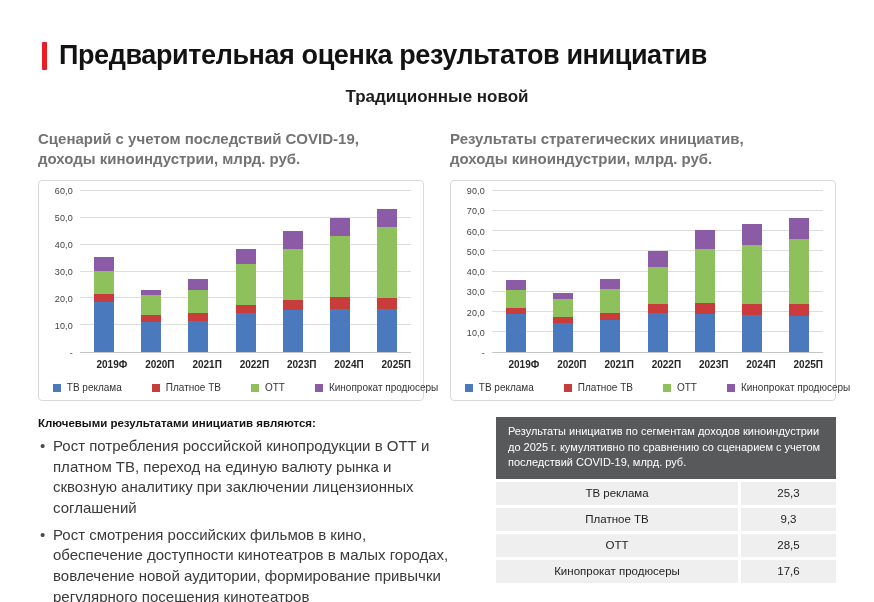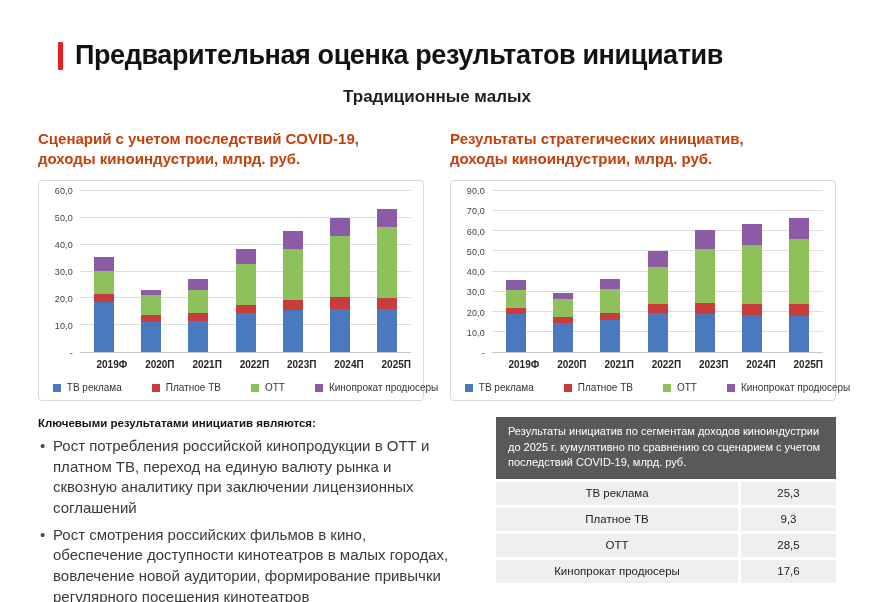--- a/index.html
+++ b/index.html
@@ -6,30 +6,30 @@
   html,body { background:#ffffff; }
   body {
     width:874px; height:602px;
     font-family:"Liberation Sans", sans-serif;
     color:#1a1a1a;
     overflow:hidden;
   }
   .slide { position:relative; width:874px; height:602px; background:#fff; }
 
   
-  .title-row { display:flex; align-items:center; gap:12px; padding-left:30px; padding-top:40px;margin-left:28px; }
+  .title-row { display:flex; align-items:center; gap:12px; padding-left:42px; padding-top:40px; }
   .accent-bar { width:5px; height:28px; border-radius:1px; flex:0 0 auto; }
   h1.page-title { font-size:27px; font-weight:bold; letter-spacing:-0.4px; color:#121212; }
   h2.section-subtitle { margin-top:16px; text-align:center; font-size:17px; font-weight:bold; color:#1d1d1d; }
 
   
   .cols { display:flex; gap:26px; padding:0 38px; margin-top:22px; }
   .col { flex:1 1 0; min-width:0; }
   h3.chart-heading {
-    font-size:15px; font-weight:bold; line-height:1.3; color:#c2410c;
+    font-size:15px; font-weight:bold; line-height:1.3; color:#737373;
     white-space:pre-line; height:42px; margin-bottom:9px;
   }
   .chart-box {
     border:1px solid #d9d9d9; border-radius:4px;
     padding:10px 12px 9px 8px; height:221px; background:#fff;
   }
   .chart-grid { display:flex; }
   .ylabels { position:relative; width:33px; height:162px; flex:0 0 auto; }
   .ylabels span {
     position:absolute; right:7px; transform:translateY(50%);
@@ -72,21 +72,21 @@
 </head>
 <body>
 
 <div class="slide">
 
   <div class="title-row">
     <span class="accent-bar" style="background: rgb(236, 28, 36);"></span>
     <h1 class="page-title">Предварительная оценка результатов инициатив</h1>
   </div>
 
-  <h2 class="section-subtitle">Традиционные малых</h2>
+  <h2 class="section-subtitle">Традиционные новой</h2>
 
   <div class="cols">
     <section class="col">
       <h3 class="chart-heading">Сценарий с учетом последствий COVID-19,
 доходы киноиндустрии, млрд. руб.</h3>
       <div class="chart-box">
           <div class="chart-grid">
             <div class="ylabels">
               <span style="bottom: 0%;">-</span>
               <span style="bottom: 16.6667%;">10,0</span>

